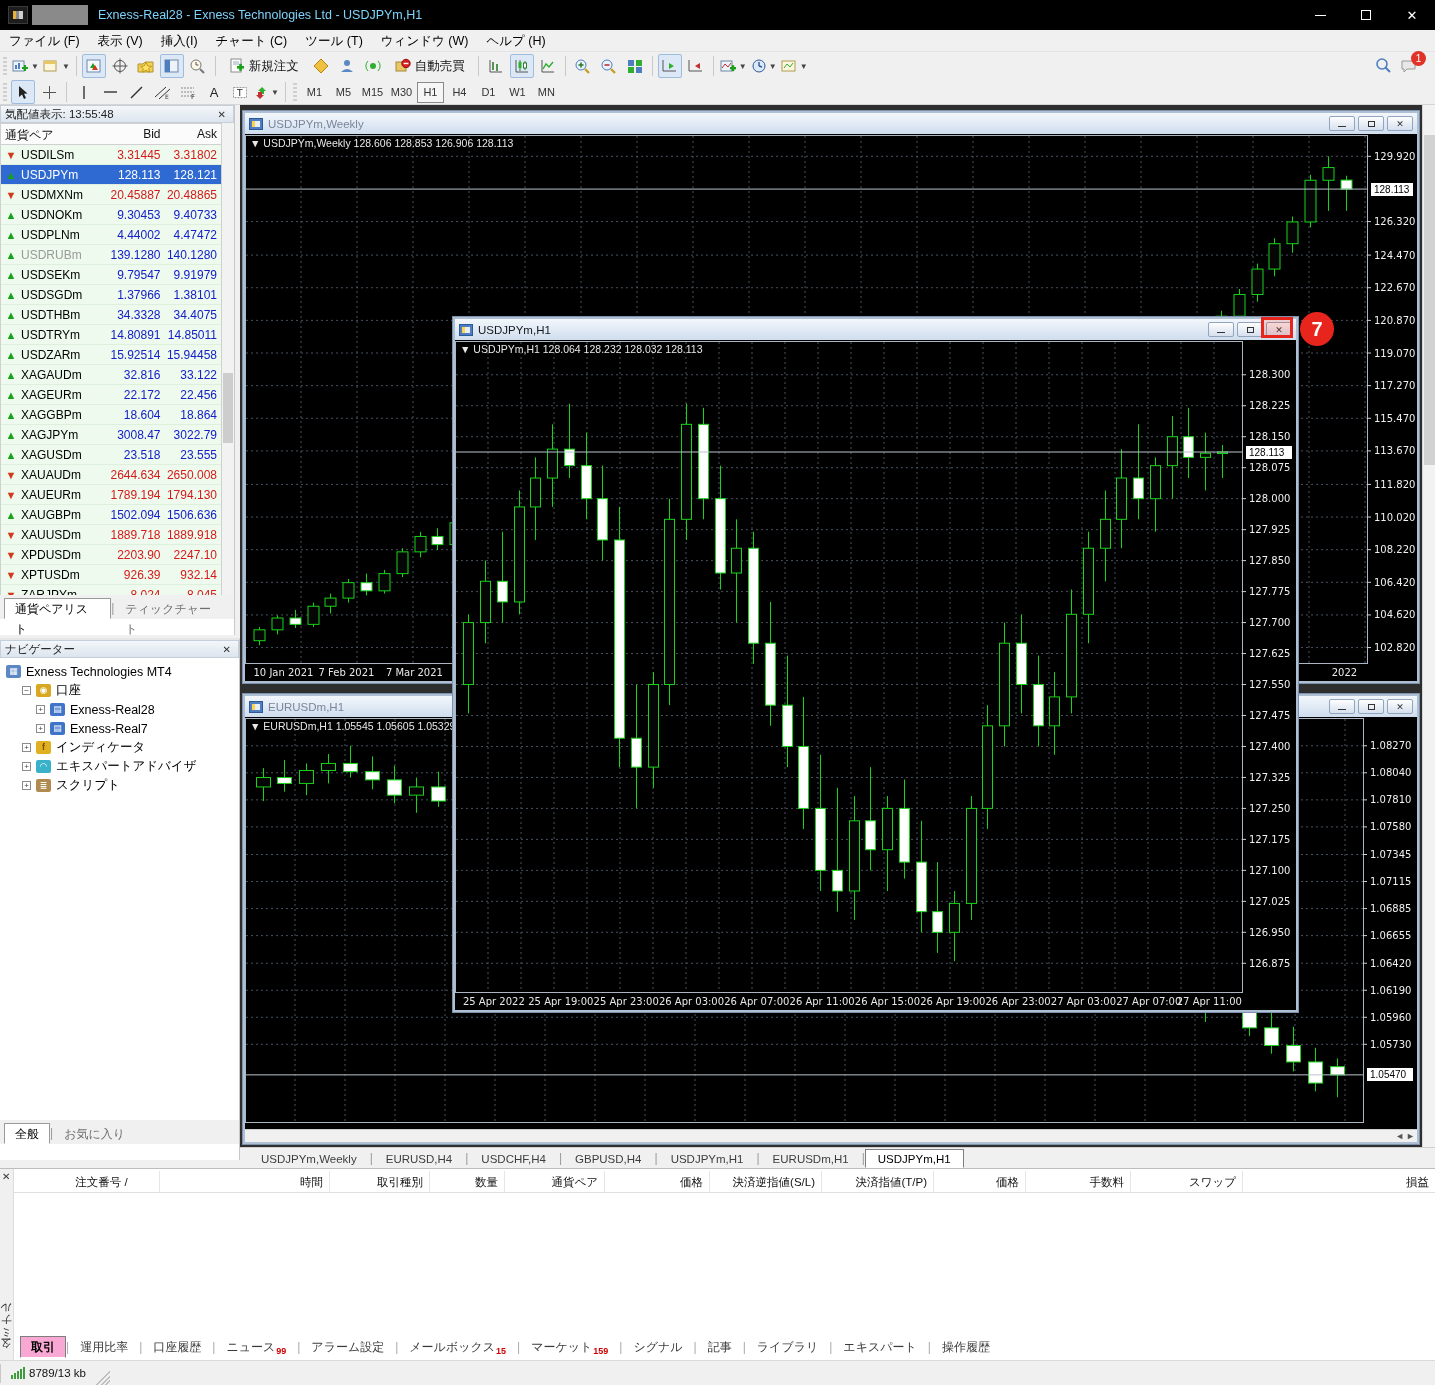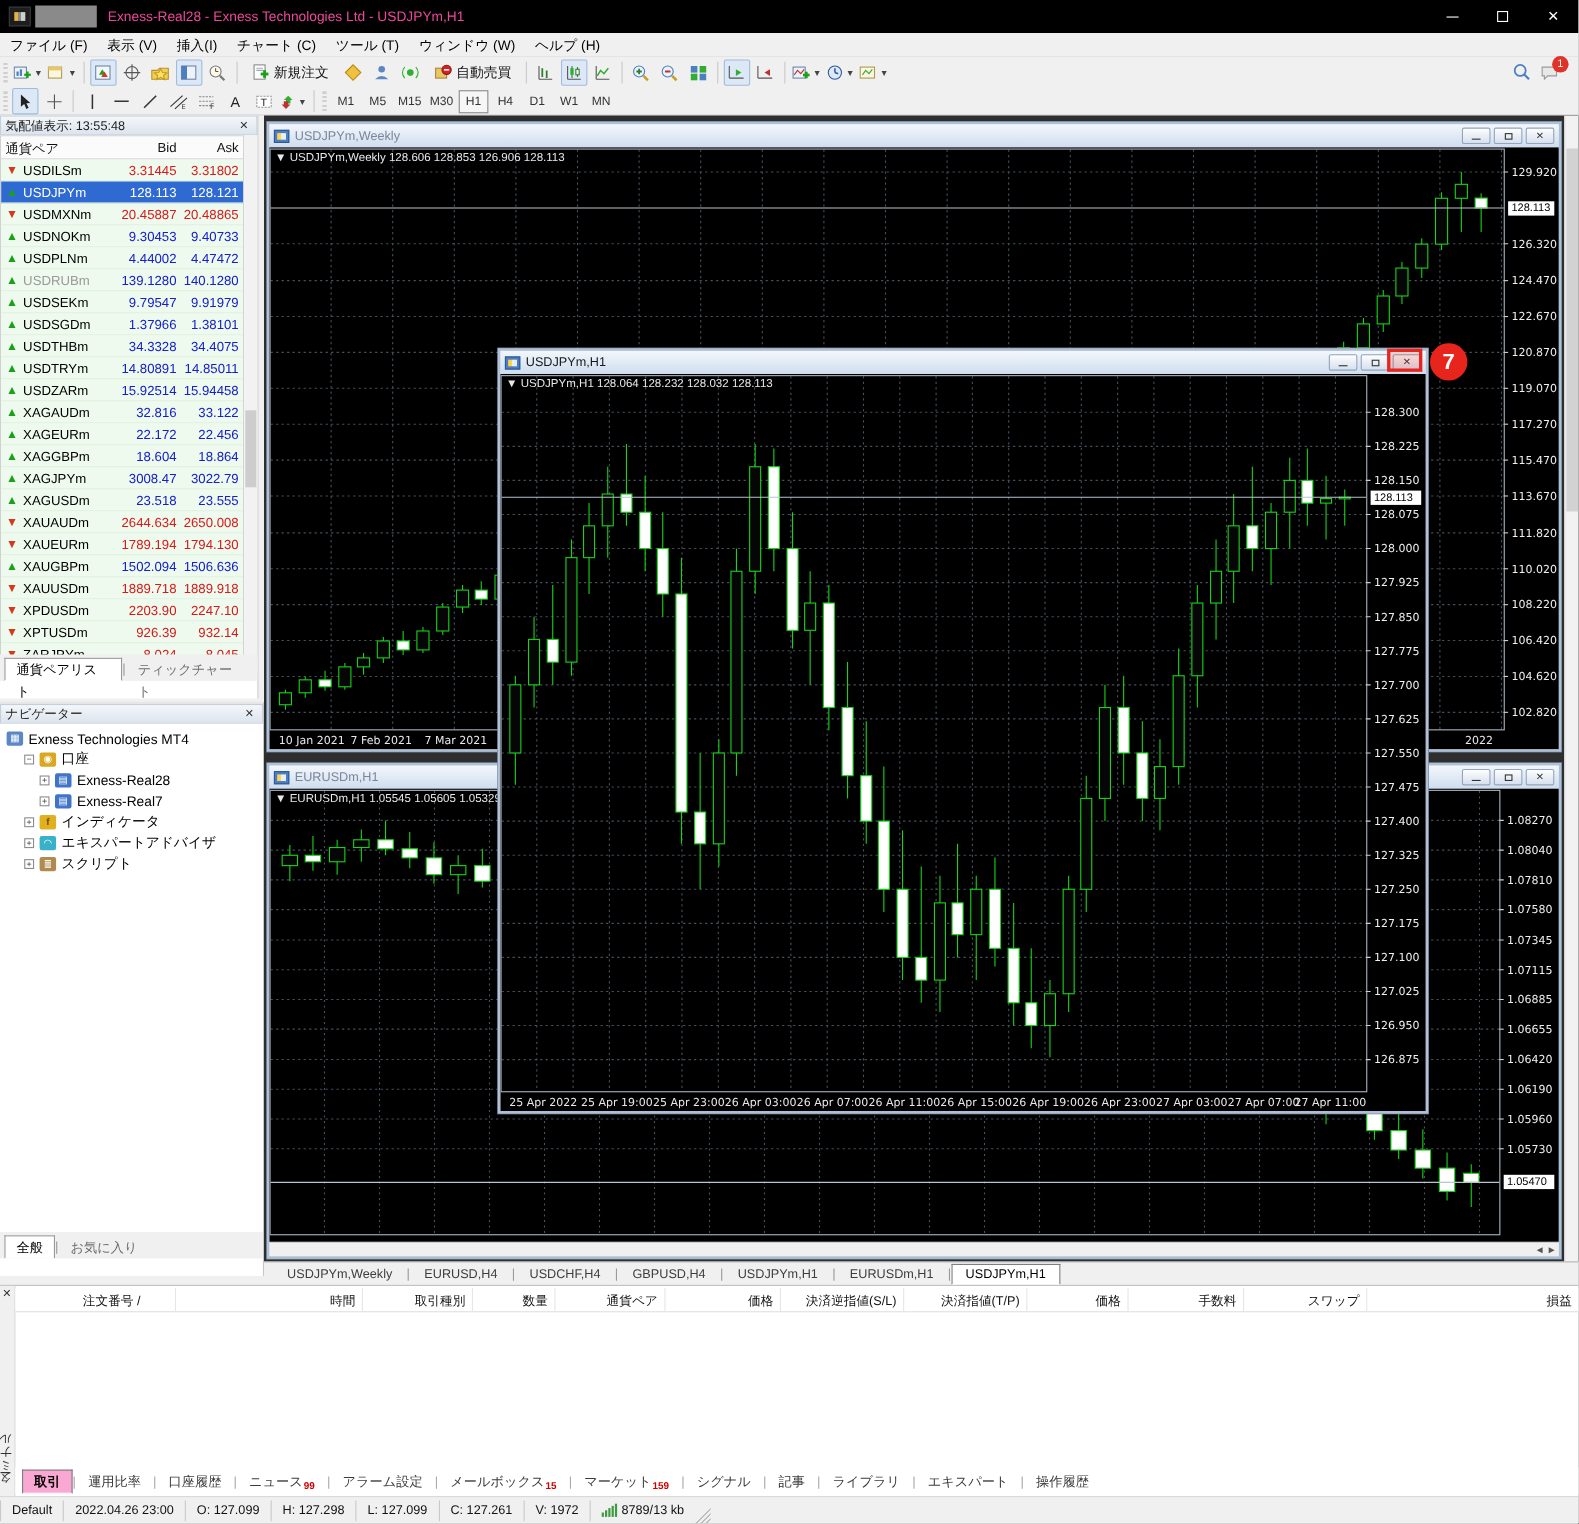--- a/index.html
+++ b/index.html
@@ -9,21 +9,21 @@
   #app { position:relative; width:1435px; height:1385px; background:#f0f0f0; }
 
   
   #titlebar { left:0; top:0; width:1435px; height:30px; background:#000; color:#fff;
     display:flex; align-items:center; }
   #app-icon { width:20px; height:18px; margin:0 4px 0 8px; background:#1d1d1d; border:1px solid #3a3a3a;
     display:flex; align-items:center; justify-content:center; }
   #app-icon i { display:block; width:10px; height:8px;
     background:linear-gradient(90deg,#e8b33a 30%,#888 30%, #888 60%, #cfcfcf 60%); }
   #logo-block { width:56px; height:20px; background:#8a8a8a; margin-right:10px; }
-  #title-text { font-size:12.5px; color:#ec4899; }
+  #title-text { font-size:12.5px; color:#7dd3fc; }
   .win-btns { margin-left:auto; display:flex; height:30px; }
   .win-btn { width:46px; height:30px; display:flex; align-items:center; justify-content:center;
     color:#fff; font-size:13px; }
   .glyph-min { width:11px; height:1px; background:#fff; display:block; }
   .glyph-max { width:10px; height:10px; border:1px solid #fff; display:block; }
 
   
   #menubar { left:0; top:30px; width:1435px; height:22px; background:#f0f0f0;
     display:flex; align-items:center; border-bottom:1px solid #e3e3e3; }
   .menu-item { padding:0 9px; height:22px; line-height:22px; font-size:12.5px; color:#000; }
@@ -1402,29 +1402,20 @@
         <span class="ttab-sep">|</span>
         <span class="ttab">ライブラリ</span>
         <span class="ttab-sep">|</span>
         <span class="ttab">エキスパート</span>
         <span class="ttab-sep">|</span>
         <span class="ttab">操作履歴</span>
       </div>
   </div>
 
   <div id="statusbar" class="abs">
-    <span id="sb-cells" style="display:flex;">
-        <span class="sb-cell">Default</span>
-        <span class="sb-cell">2022.04.26 23:00</span>
-        <span class="sb-cell">O: 127.099</span>
-        <span class="sb-cell">H: 127.298</span>
-        <span class="sb-cell">L: 127.099</span>
-        <span class="sb-cell">C: 127.261</span>
-        <span class="sb-cell">V: 1972</span>
-      </span>
     <span class="sb-cell" style="display:flex;align-items:center;">
       <span id="sb-bars">
           <i style="height:4px"></i>
           <i style="height:6px"></i>
           <i style="height:8px"></i>
           <i style="height:10px"></i>
           <i style="height:12px"></i>
         </span>
       <span>8789/13 kb</span>
     </span>

